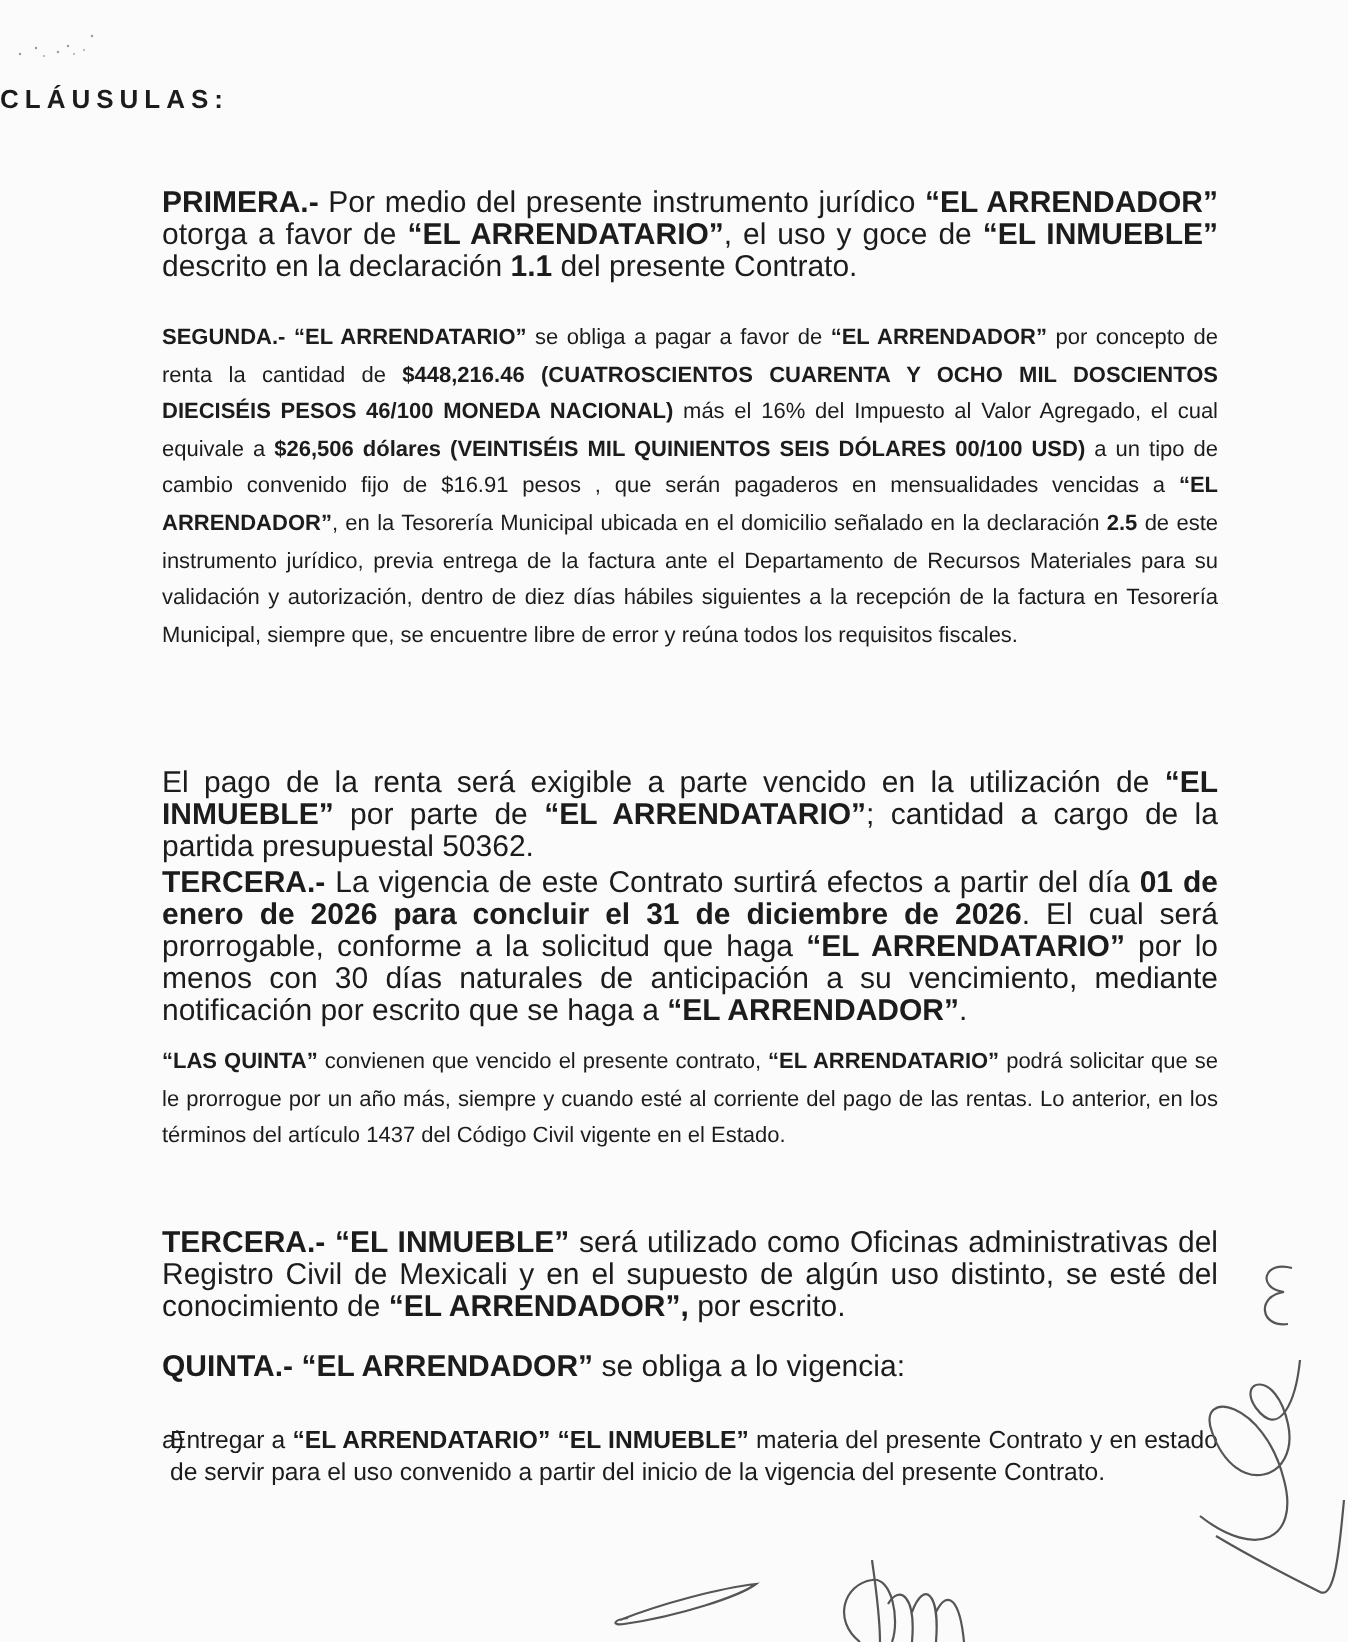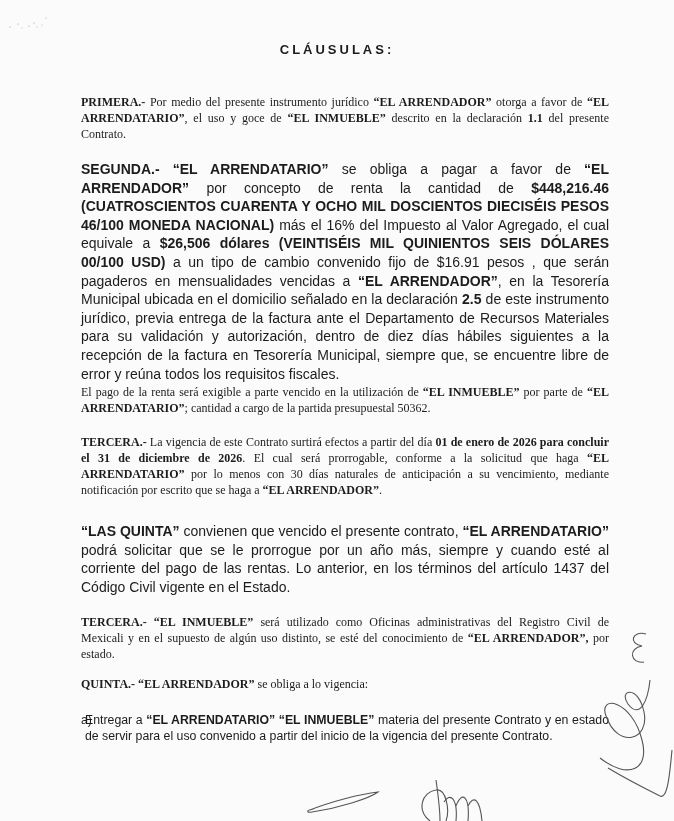--- a/index.html
+++ b/index.html
@@ -2,29 +2,29 @@
 <html><head>
 <meta charset="utf-8">
 <style>
   html, body { margin: 0; padding: 0; }
   body {
     width: 674px; height: 821px; background: #fbfbfb; position: relative; overflow: hidden;
     font-family: "Liberation Sans", sans-serif; color: #1c1c1c;
   }
   .specks { position: absolute; left: 6px; top: 14px; width: 60px; height: 20px; }
   .title {
-    position: absolute; top: 42px; left: 0; width: 674px; text-align: center;
+    position: absolute; top: 42px; left: 0; width: 674px; text-align: left;
     font-size: 13px; font-weight: bold; letter-spacing: 3px;
   }
   .p {
     position: absolute; left: 81px; width: 528px; text-align: justify;
     text-align-last: left; margin: 0;
   }
-  .small { font-size: 12px; line-height: 16px; font-family: Liberation Serif, serif; }
-  .large { font-size: 14px; line-height: 18.6px; }
+  .small { font-size: 15px; line-height: 16px; }
+  .large { font-size: 11px; line-height: 18.6px; }
   .p b { font-weight: bold; }
   .list { position: absolute; left: 81px; width: 528px; font-size: 12.3px; line-height: 16px; margin: 0; }
   .list .marker { position: absolute; left: 0; top: 0; }
   .list .body { margin-left: 4px; text-align: justify; text-align-last: left; }
   .pagenum { position: absolute; left: 567px; top: 838px; font-size: 12px; font-weight: bold; }
   svg.sig { position: absolute; fill: none; stroke: #555; stroke-width: 1.1; }
 </style>
 </head>
 <body>
 
@@ -39,21 +39,21 @@
     <circle cx="40" cy="4" r="0.6" fill="#999"></circle>
 </svg>
 
 <div class="title">CLÁUSULAS:</div>
 
 <p class="p small" style="top:94px"><b>PRIMERA.-</b><span> Por medio del presente instrumento jurídico </span><b>“EL ARRENDADOR”</b><span> otorga a favor de </span><b>“EL ARRENDATARIO”</b><span>, el uso y goce de </span><b>“EL INMUEBLE”</b><span> descrito en la declaración </span><b>1.1</b><span> del presente Contrato.</span></p>
 <p class="p large" style="top:160px"><b>SEGUNDA.- “EL ARRENDATARIO”</b><span> se obliga a pagar a favor de </span><b>“EL ARRENDADOR”</b><span> por concepto de renta la cantidad de </span><b>$448,216.46 (CUATROSCIENTOS CUARENTA Y OCHO MIL DOSCIENTOS DIECISÉIS PESOS 46/100 MONEDA NACIONAL)</b><span> más el 16% del Impuesto al Valor Agregado, el cual equivale a </span><b>$26,506 dólares (VEINTISÉIS MIL QUINIENTOS SEIS DÓLARES 00/100 USD)</b><span> a un tipo de cambio convenido fijo de $16.91 pesos , que serán pagaderos en mensualidades vencidas a </span><b>“EL ARRENDADOR”</b><span>, en la Tesorería Municipal ubicada en el domicilio señalado en la declaración </span><b>2.5</b><span> de este instrumento jurídico,  previa entrega de la factura ante el Departamento de Recursos Materiales para su validación y autorización, dentro de diez días hábiles siguientes a la recepción de la factura en Tesorería Municipal, siempre que, se encuentre libre de error y reúna todos los requisitos fiscales.</span></p>
 <p class="p small" style="top:384px"><span>El pago de la renta será exigible a parte vencido en la utilización de </span><b>“EL INMUEBLE”</b><span> por parte de </span><b>“EL ARRENDATARIO”</b><span>; cantidad a cargo de la partida presupuestal 50362.</span></p>
 <p class="p small" style="top:434px"><b>TERCERA.-</b><span> La vigencia de este Contrato surtirá efectos a partir del día </span><b>01 de enero de 2026 para concluir el 31 de diciembre de 2026</b><span>.  El cual será prorrogable, conforme a la solicitud que haga </span><b>“EL ARRENDATARIO”</b><span> por lo menos con 30 días naturales de anticipación a su vencimiento, mediante notificación por escrito que se haga a </span><b>“EL ARRENDADOR”</b><span>.</span></p>
 <p class="p large" style="top:522px"><b>“LAS QUINTA”</b><span> convienen que vencido el presente contrato, </span><b>“EL ARRENDATARIO”</b><span> podrá solicitar que se le prorrogue por un año más, siempre y cuando esté al corriente del pago de las rentas. Lo anterior, en los términos del artículo 1437 del Código Civil vigente en el Estado.</span></p>
-<p class="p small" style="top:614px"><b>TERCERA.- “EL INMUEBLE”</b><span> será utilizado como Oficinas administrativas del Registro Civil de Mexicali y en el supuesto de algún uso distinto, se esté del conocimiento de </span><b>“EL ARRENDADOR”,</b><span> por estado.</span></p>
+<p class="p small" style="top:614px"><b>TERCERA.- “EL INMUEBLE”</b><span> será utilizado como Oficinas administrativas del Registro Civil de Mexicali y en el supuesto de algún uso distinto, se esté del conocimiento de </span><b>“EL ARRENDADOR”,</b><span> por escrito.</span></p>
 <p class="p small" style="top:676px"><b>QUINTA.- “EL ARRENDADOR”</b><span> se obliga a lo vigencia:</span></p>
 
 <div class="list" style="top:712px">
   <span class="marker">a)</span>
   <div class="body"><span>Entregar a </span><b>“EL ARRENDATARIO” “EL INMUEBLE”</b><span> materia del presente Contrato  y en estado de servir para el uso convenido a partir del inicio de la vigencia del presente Contrato.</span></div>
 </div>
 
 <svg class="sig" style="left:588px;top:620px;width:86px;height:200px" viewBox="0 0 86 200">
   <path d="M58 14 C44 10 40 24 54 26 C40 28 42 44 56 42"></path>
   <path d="M62 60 C60 80 52 100 40 84 C30 70 50 64 56 92 C62 120 30 130 18 96 C10 74 44 80 54 120 C62 150 40 160 12 138"></path>

